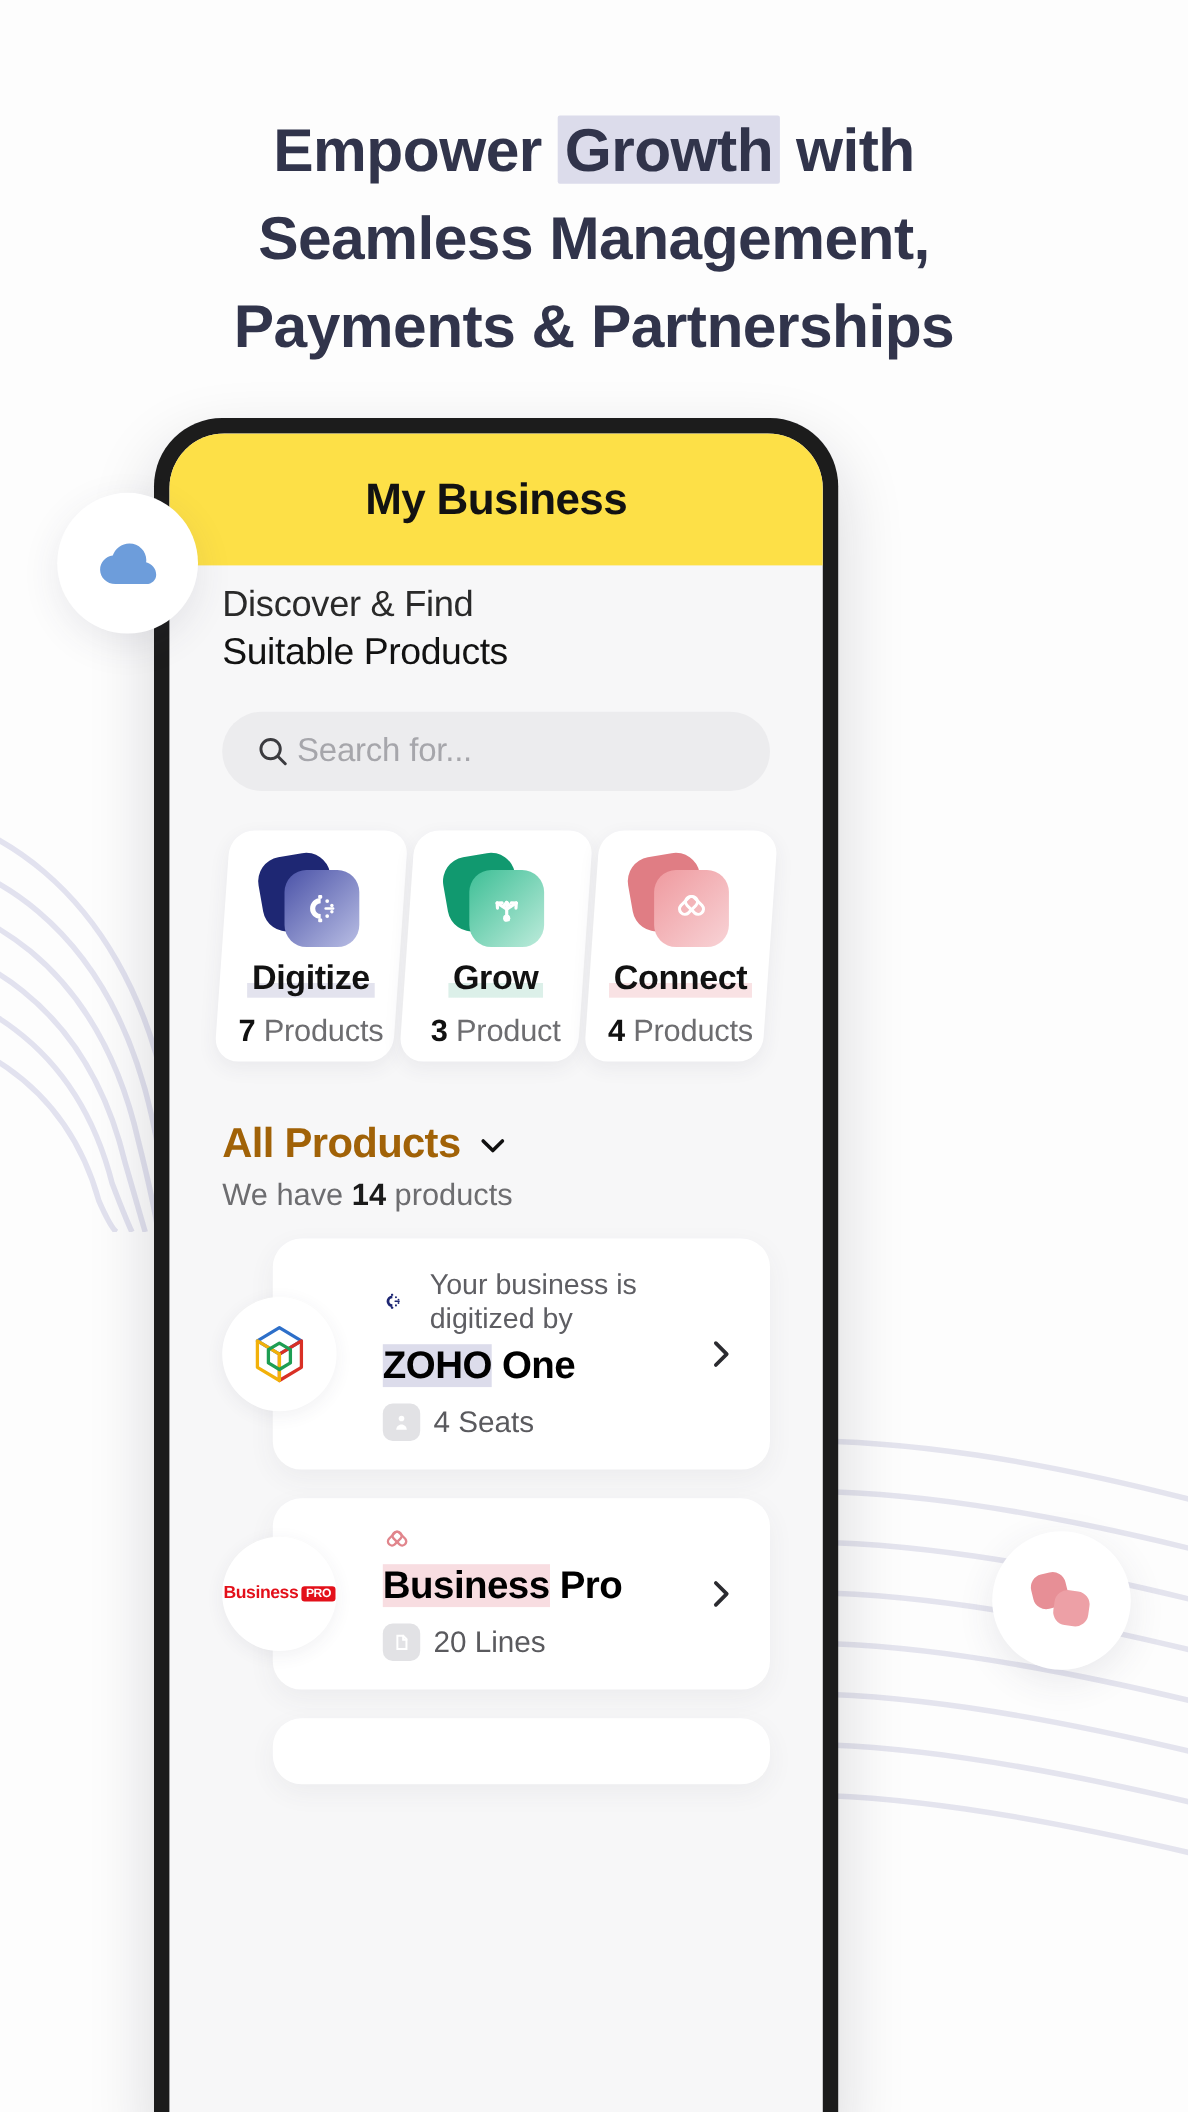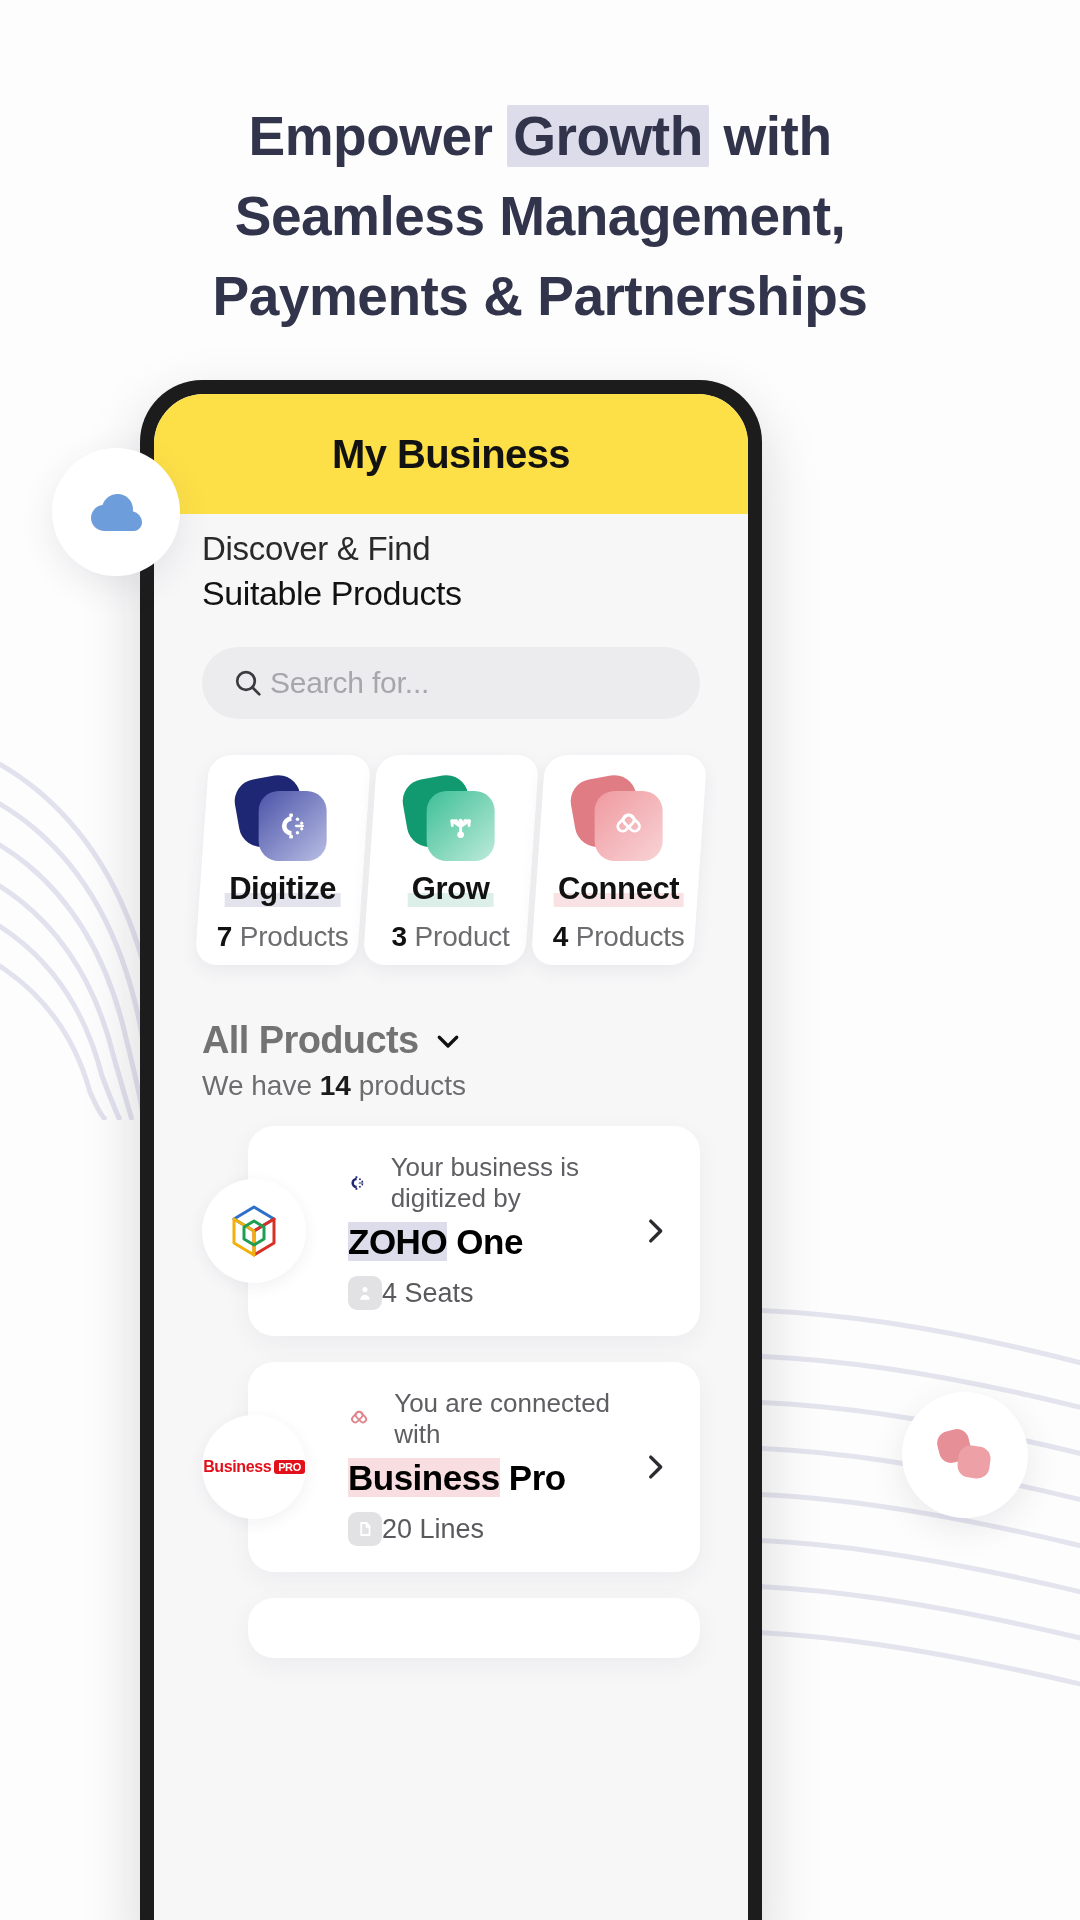--- a/index.html
+++ b/index.html
@@ -98,21 +98,21 @@
     position: absolute; left: 22px; top: 14px; width: 68px; height: 70px;
     border-radius: 20px;
     display: flex; align-items: center; justify-content: center;
   }
   .cat-name { font-size: 31px; font-weight: 800; color: #121212; letter-spacing: -0.4px; margin-top: 8px; padding: 0 4px; }
   .cat-count { font-size: 28px; color: #6d6d70; font-weight: 300; margin-top: 14px; letter-spacing: -0.2px; }
   .cat-count b { color: #111; font-weight: 800; }
 
   
   .allprod-row { margin-top: 54px; display: flex; align-items: center; gap: 14px; }
-  .allprod-title { font-size: 38px; font-weight: 800; color: #737373; letter-spacing: -0.6px; }
+  .allprod-title { font-size: 38px; font-weight: 800; color: #a16207; letter-spacing: -0.6px; }
   .allprod-sub { font-size: 28px; color: #6d6d70; font-weight: 300; margin-top: 8px; }
   .allprod-sub b { color: #1b1b1b; font-weight: 700; }
 
   
   .plist { margin-top: 24px; }
   .pcard {
     position: relative;
     background: #ffffff;
     border-radius: 26px;
     margin: 0 0 26px 46px;
@@ -126,21 +126,21 @@
     width: 104px; height: 104px; border-radius: 52px;
     background: #fff;
     display: flex; align-items: center; justify-content: center;
     box-shadow: 0 4px 16px rgba(60,60,90,0.07);
   }
   .pcard-text { flex: 1 1 auto; }
   .pc-kicker { display: flex; align-items: center; gap: 24px; font-size: 26px; color: #5e5e63; font-weight: 300; }
   .pc-name { font-size: 35px; font-weight: 800; color: #000000; letter-spacing: -0.5px; margin-top: 8px; }
   .pc-name .hl-b { background: #dcdceb; }
   .pc-name .hl-p { background: #f8dde1; }
-  .pc-meta { display: flex; align-items: center; margin-top: 14px; font-size: 27px; color: #5a5a5e; font-weight: 300; }
+  .pc-meta { display: flex; align-items: center; gap: 12px; margin-top: 14px; font-size: 27px; color: #5a5a5e; font-weight: 300; }
   .meta-ico { width: 34px; height: 34px; border-radius: 9px; background: #e2e2e5; display: flex; align-items: center; justify-content: center; }
   .chev { flex: 0 0 auto; margin-left: 14px; }
 
   
   .bubble {
     position: absolute; border-radius: 50%;
     background: #ffffff;
     display: flex; align-items: center; justify-content: center;
     box-shadow: 0 10px 34px rgba(60,60,90,0.10);
   }
@@ -336,21 +336,20 @@
                 <span>Business</span>
                 <span style="background:#e3101a;color:#fff;font-size:11px;padding:1px 4px;border-radius:3px;">PRO</span>
               </span>
             </div>
             <div class="pcard-text">
               <div class="pc-kicker">
                 <svg width="26" height="26" viewBox="0 0 24 24" fill="none" stroke="#e1858c" stroke-width="2" stroke-linecap="round">
                   <path d="M9.2 5.2a3.4 3.4 0 014.8 0l4.8 4.8a3.4 3.4 0 01-4.8 4.8L9.2 10a3.4 3.4 0 010-4.8z"></path>
                   <path d="M14.8 5.2a3.4 3.4 0 00-4.8 0L5.2 10a3.4 3.4 0 004.8 4.8L14.8 10a3.4 3.4 0 000-4.8z"></path>
                 </svg>
-                <span>You are connected with</span>
               </div>
               <div class="pc-name">
                 <span class="hl-p">Business</span><span> Pro</span>
               </div>
               <div class="pc-meta">
                 <span class="meta-ico">
                   <svg width="18" height="18" viewBox="0 0 24 24" fill="none" stroke="#fff" stroke-width="2.4" stroke-linecap="round">
                     <path d="M7 4h7l4 4v12H7z"></path>
                       <path d="M14 4v5h4"></path>
                   </svg>

